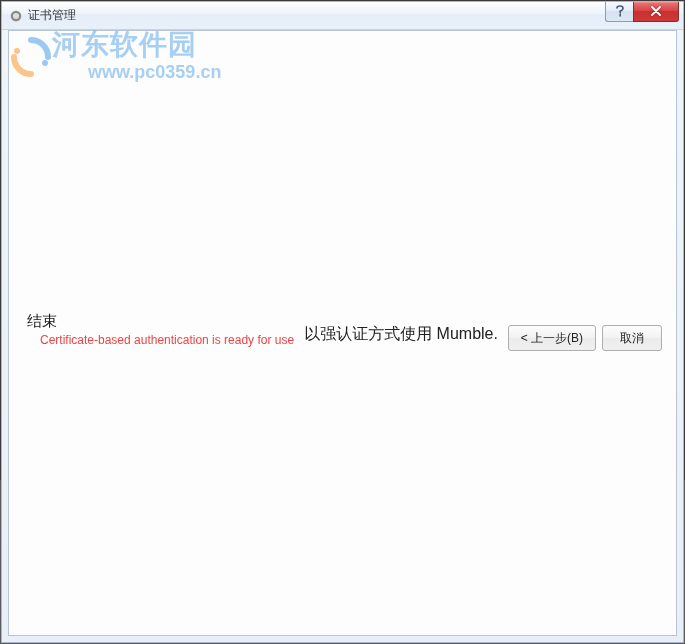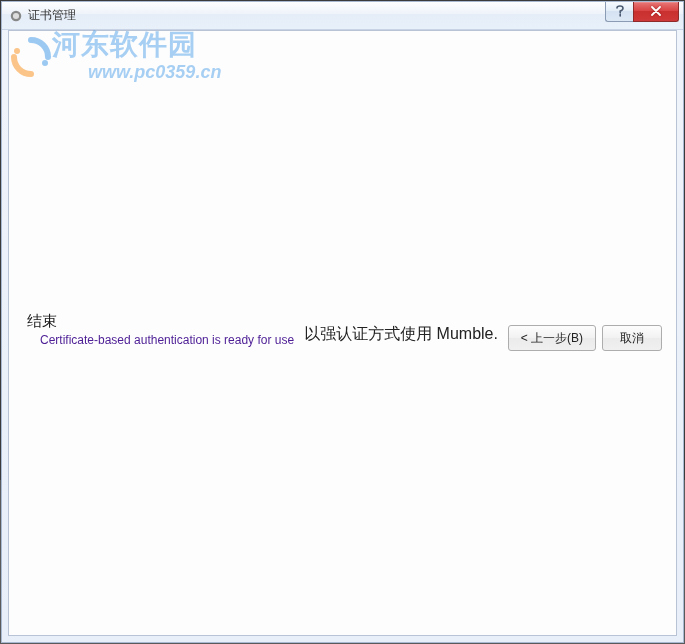--- a/index.html
+++ b/index.html
@@ -98,21 +98,21 @@
       padding: 0 4px 10px 4px;
     }
     .wizard-title {
       font-size: 15px;
       color: #1a1a1a;
       font-weight: normal;
       margin-bottom: 2px;
     }
     .wizard-subtitle {
       font-size: 12px;
-      color: #4c1d95;
+      color: #ef4444;
       padding-left: 13px;
     }
     .hr {
       height: 1px;
       background: #dcdcdc;
       margin: 4px 0 14px 0;
     }
     .wizard-body {
       flex: 1;
       padding: 0 6px;
@@ -163,21 +163,20 @@
       margin-top: 26px;
     }
     .wm-line1 {
       font-size: 28px;
       font-weight: bold;
       letter-spacing: 1px;
     }
     .wm-line2 {
       font-size: 18px;
       font-weight: bold;
-      font-style: italic;
       margin-left: 36px;
       margin-top: 2px;
     }
     .wm-logo {
       position: absolute;
       left: 0;
       top: 6px;
       width: 42px;
       height: 42px;
     }

